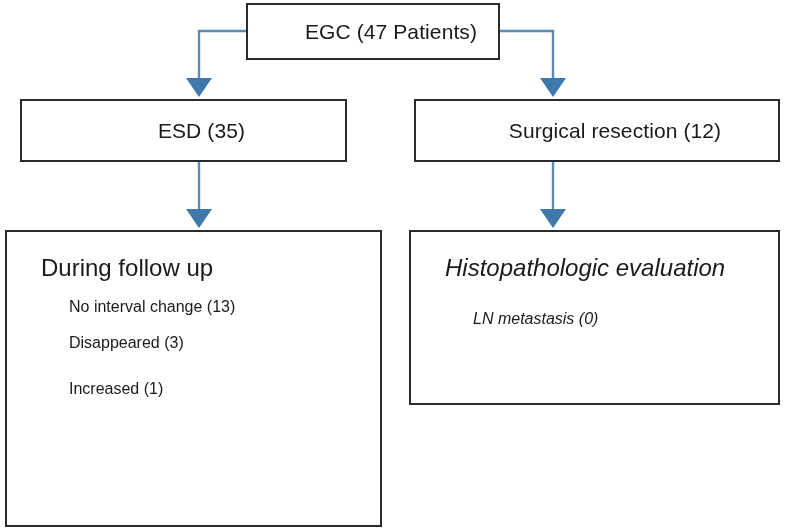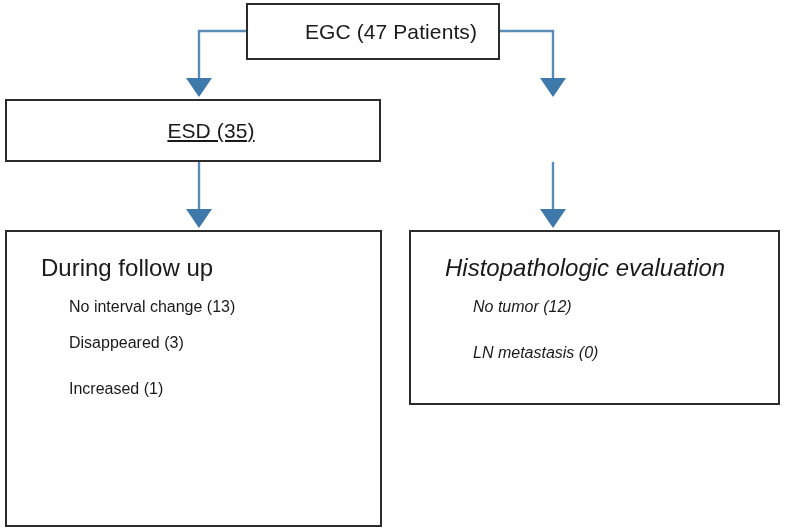--- a/index.html
+++ b/index.html
@@ -86,31 +86,33 @@
     <g>
       <path d="M 553 162 L 553 211" fill="none" stroke="#5b8cb8" stroke-width="2.4"></path>
       <polygon points="540,209 566,209 553,228" fill="#3f78ab"></polygon>
     </g>
   </svg>
 
   <div class="box box-center" style="left:246px; top:3px; width:254px; height:57px;">
     <span class="box-title">EGC (47 Patients)</span>
   </div>
 
-  <div class="box box-center" style="left:5px; top:99px; width:376px; height:63px;text-decoration:underline;">
+  <div class="box box-center" style="left:20px; top:99px; width:327px; height:63px;">
     <span class="box-title">ESD (35)</span>
   </div>
 
+  <div class="box box-center" style="left:414px; top:99px; width:366px; height:63px;">
+    <span class="box-title">Surgical resection (12)</span>
+  </div>
 
   <div class="box list-box" style="left:5px; top:230px; width:377px; height:297px;">
     <div class="list-head">During follow up</div>
     <div class="list-item">No interval change (13)</div>
     <div class="list-item">Disappeared (3)</div>
     <div class="list-item">Increased (1)</div>
   </div>
 
   <div class="box list-box" style="left:409px; top:230px; width:371px; height:175px;font-style:italic;">
     <div class="list-head">Histopathologic evaluation</div>
-    <div class="list-item">No tumor (12)</div>
     <div class="list-item">LN metastasis (0)</div>
   </div>
 
 </div>
 
 </body></html>

